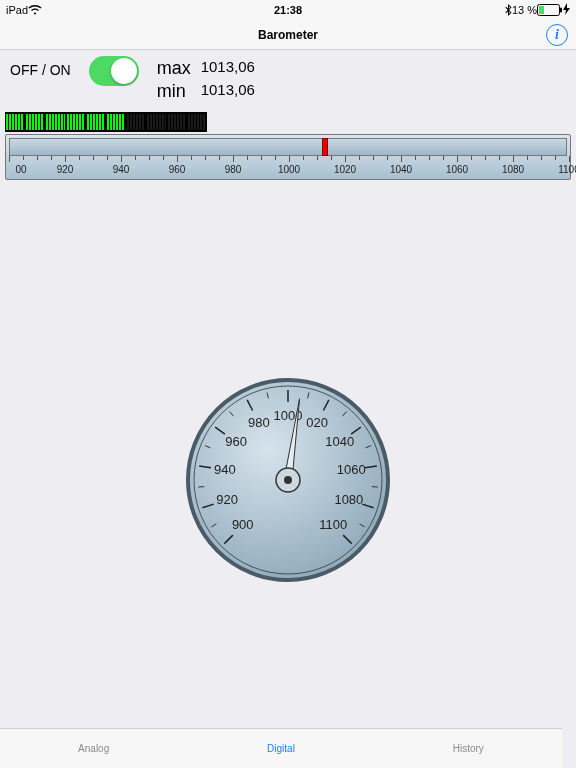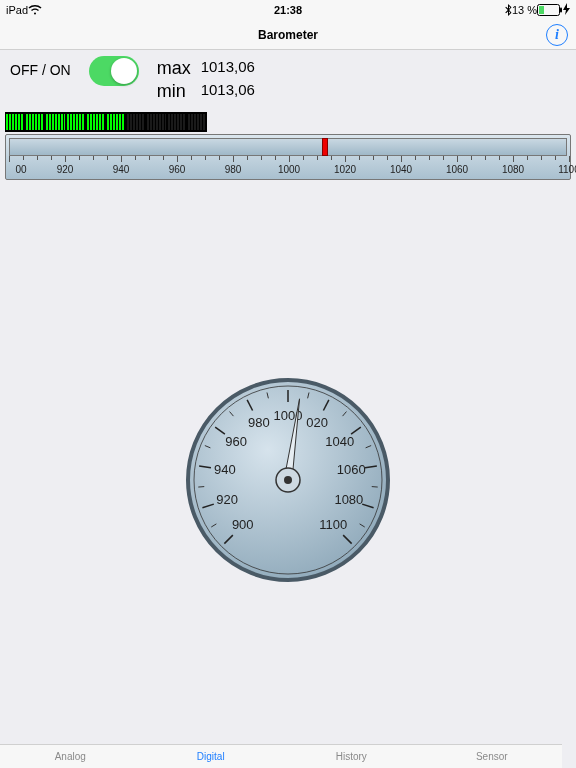--- a/index.html
+++ b/index.html
@@ -23,21 +23,21 @@
   .led-on { background: repeating-linear-gradient(90deg,#0f0 0 2px,#000 2px 3px); }
   .led-off { background: repeating-linear-gradient(90deg,#1a1a1a 0 2px,#000 2px 3px); }
   .ruler-wrap { margin: 0 5px; border: 1px solid #777; background: linear-gradient(#dbe6ee,#a9c0cf); height: 46px; position: relative; border-radius: 2px; }
   .ruler-inner { position: absolute; top: 3px; left: 3px; right: 3px; height: 18px; border: 1px solid #777; background: linear-gradient(#c9d8e2,#9fb8c8); }
   .marker { position: absolute; top: 3px; width: 6px; height: 18px; background: #e00; border: 1px solid #800; }
   .ticks { position: absolute; left: 3px; right: 3px; top: 21px; bottom: 0; }
   .tick { position: absolute; top: 0; width: 1px; height: 8px; background: #555; }
   .tick.major { height: 6px; width: 1px; }
   .tick-label { position: absolute; top: 8px; font-size: 10px; color: #222; transform: translateX(-50%); }
   .gauge-wrap { display: flex; justify-content: center; margin-top: 190px; }
-  .tab-bar { position: absolute; bottom: 0; left: 0; right: 14px; height: 24px; background: #f7f7f7; border-top: 1px solid #d0d0d0; display: flex; }
+  .tab-bar { position: absolute; bottom: 0; left: 0; right: 14px; height: 40px; background: #f7f7f7; border-top: 1px solid #d0d0d0; display: flex; }
   .tab { flex: 1; display: flex; align-items: center; justify-content: center; font-size: 10px; color: #8a8a8a; cursor: pointer; }
   .tab.active { color: #1f7fff; font-weight: 500; }
 </style>
 </head>
 <body>
 
 <div class="status-bar">
   <div class="status-left">
     <span>iPad</span>
     <span class="wifi-icon">
@@ -204,14 +204,13 @@
       <polygon points="113.96009463086622,110.56360492775033 121.55390101888179,28.818060067242286 106.03990536913378,109.43639507224967" fill="#e6edf2" stroke="#333" stroke-width="1"></polygon>
       <circle cx="110" cy="110" r="12" fill="#cdd9e2" stroke="#333" stroke-width="1.5"></circle>
       <circle cx="110" cy="110" r="4" fill="#333"></circle>
     </svg>
 </div>
 
 <div class="tab-bar">
   <div class="tab">Analog</div>
   <div class="tab active">Digital</div>
   <div class="tab">History</div>
-  <div class="tab">Sensor</div>
 </div>
 
 </body></html>

